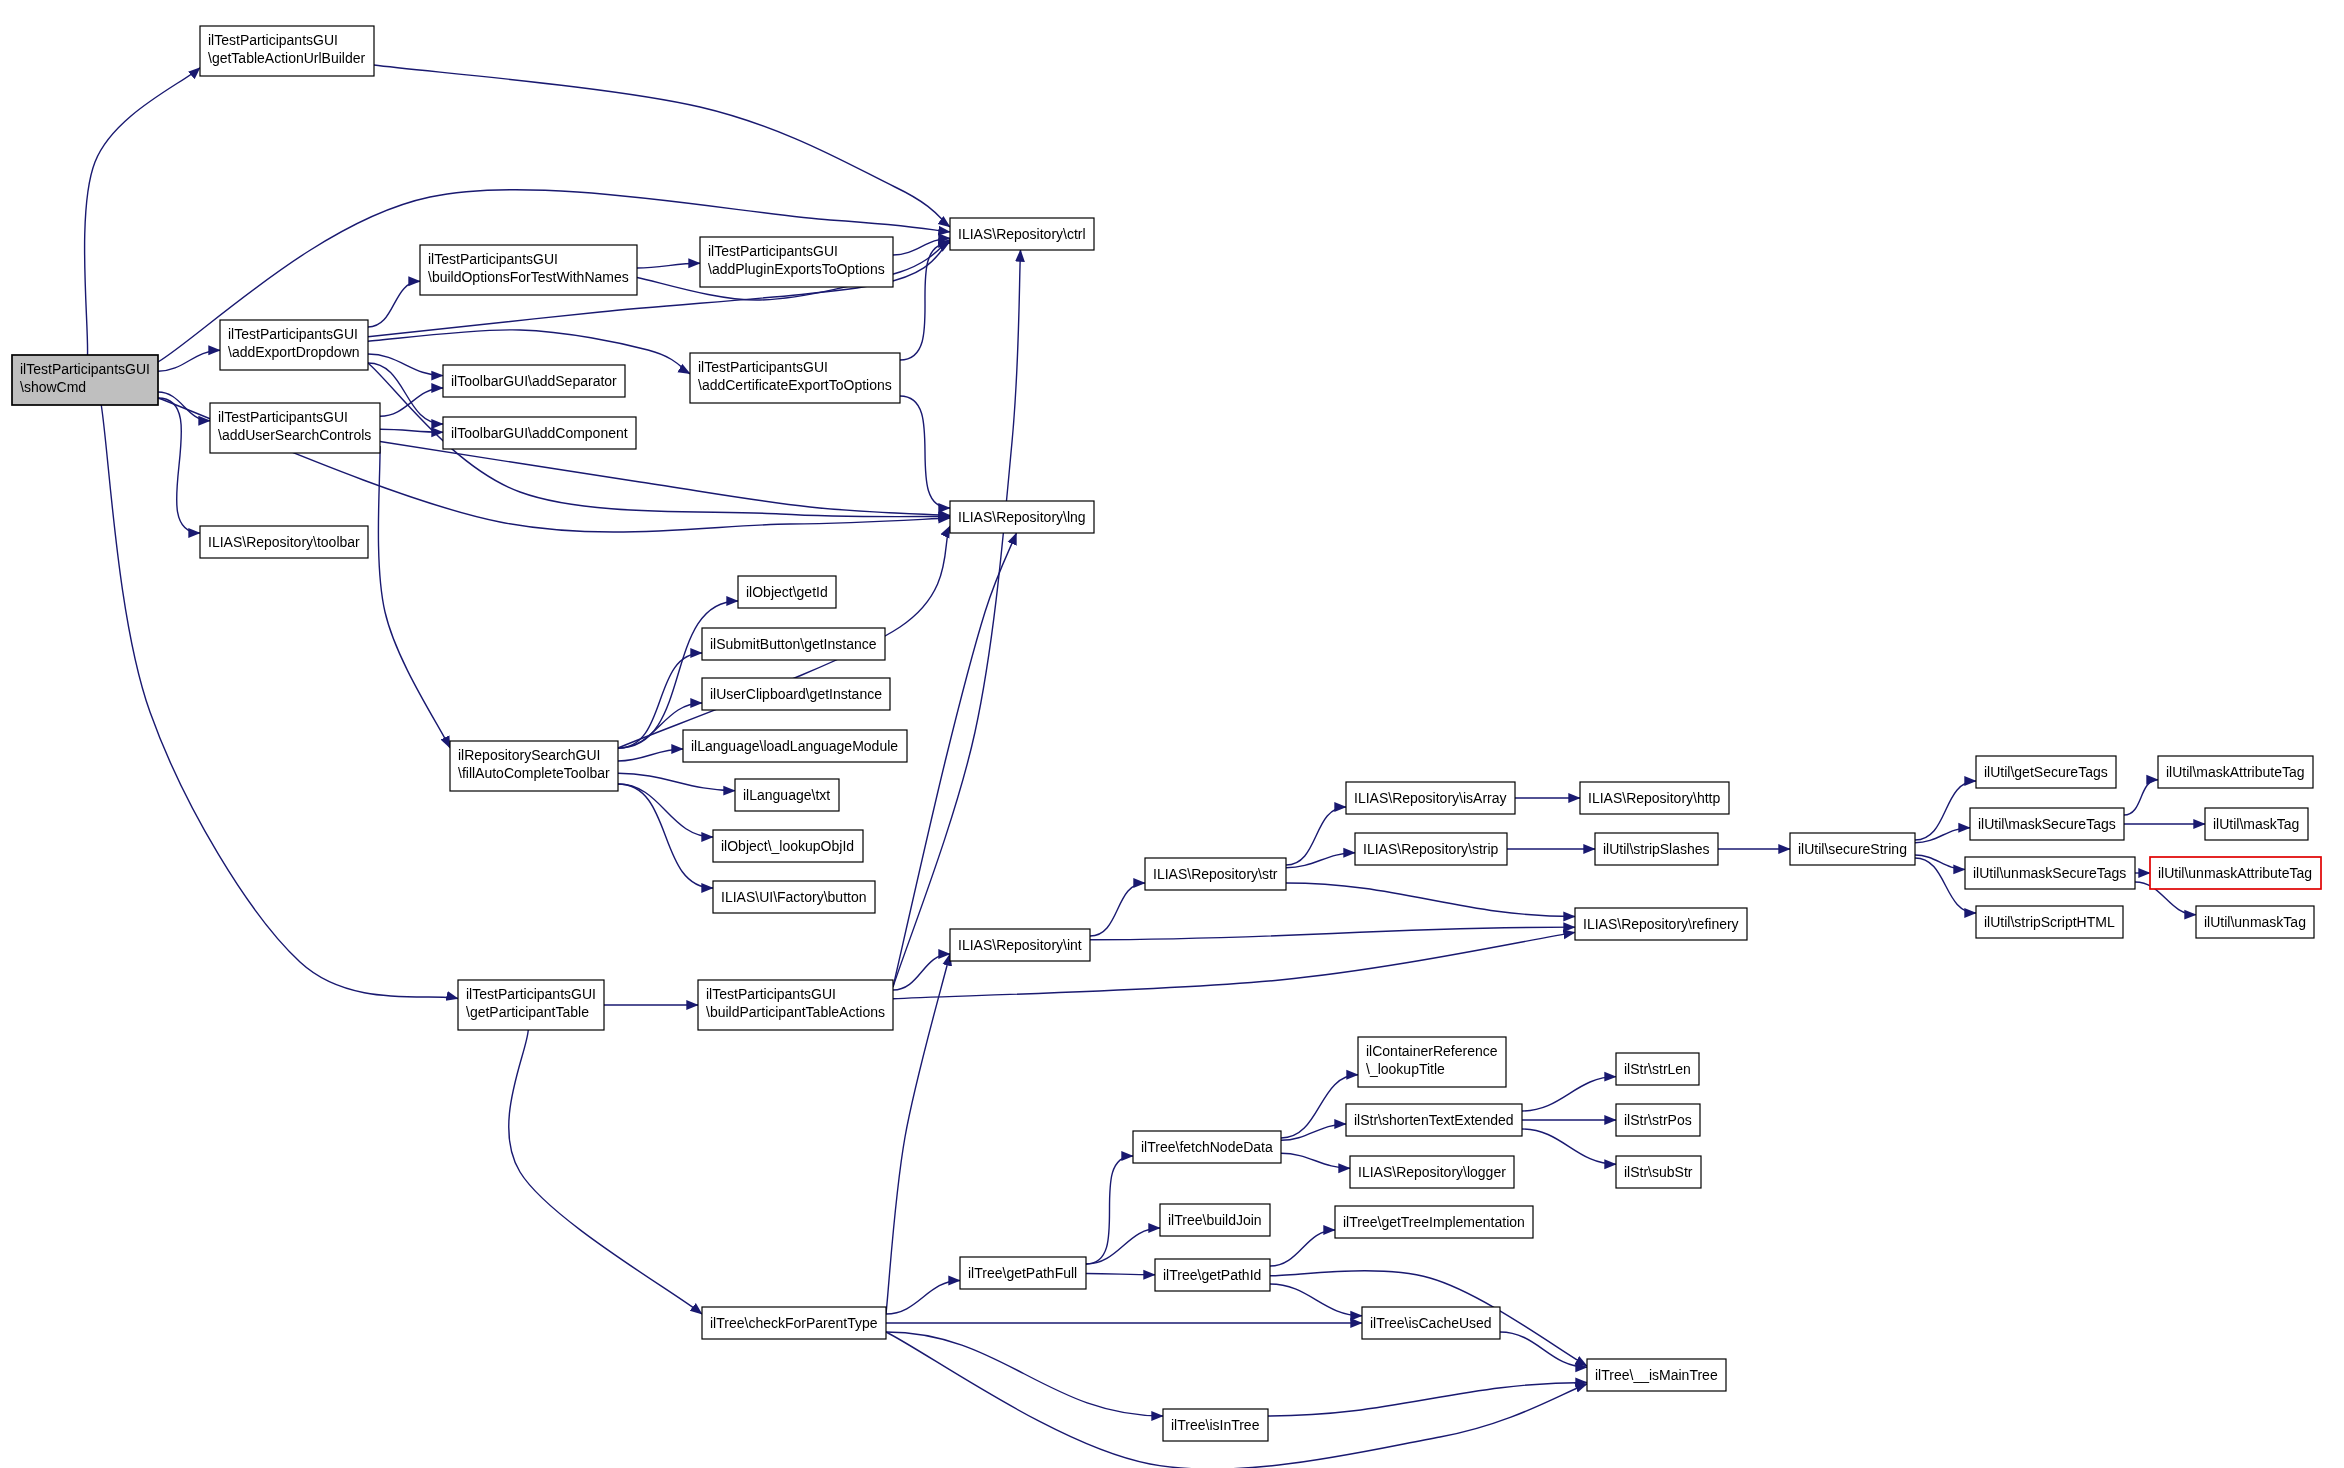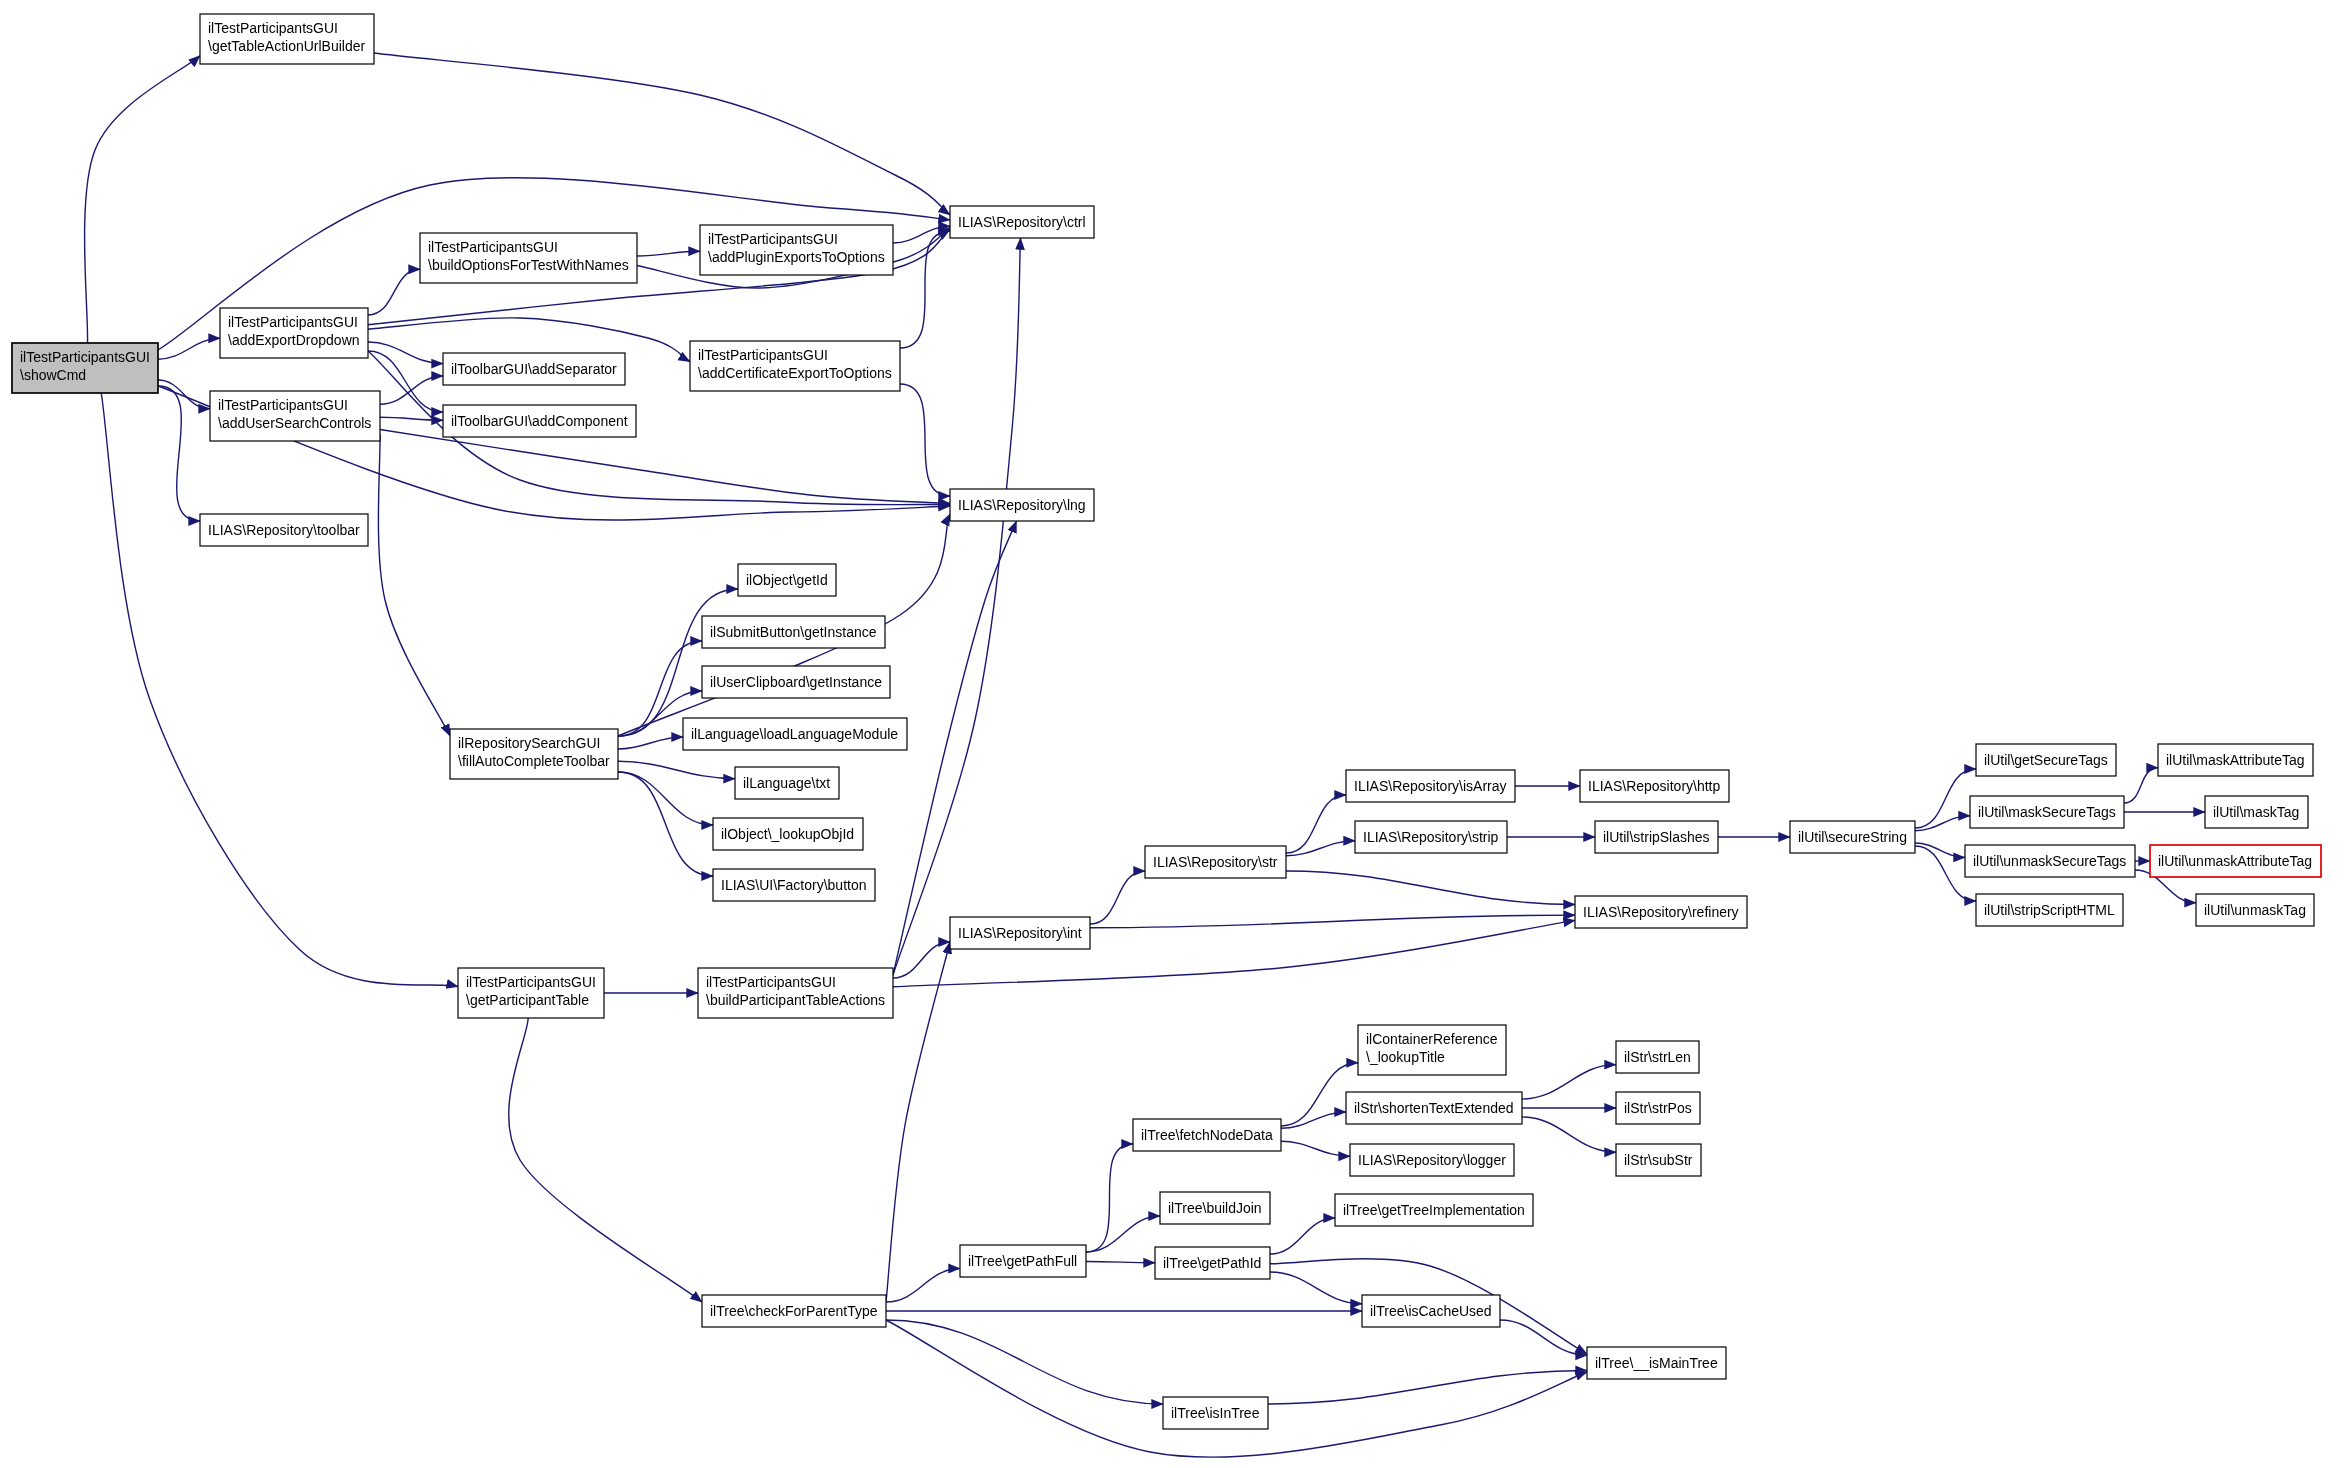--- a/index.html
+++ b/index.html
@@ -1,17 +1,17 @@
 <!DOCTYPE html>
 <html><head>
 <meta charset="utf-8">
 <style>
   html,body{margin:0;padding:0;background:#ffffff;}
   body{width:2344px;height:1468px;position:relative;font-family:"Liberation Sans",sans-serif;}
-  .graph-wrap{position:absolute;inset:0;}
+  .graph-wrap{position:absolute;inset:0;margin-top:12px;}
   svg{display:block;width:2344px;height:1468px;}
   .edge{fill:none;stroke:#191970;stroke-width:1.4px;}
   .node rect{fill:#ffffff;stroke:#000000;stroke-width:1.2px;}
   .node text{fill:#000000;font-family:"Liberation Sans",sans-serif;font-size:14px;}
   .node.focus rect{fill:#bfbfbf;stroke-width:1.7px;}
   .node.alert rect{stroke:#e00000;stroke-width:1.7px;}
 </style>
 </head>
 <body>
 

